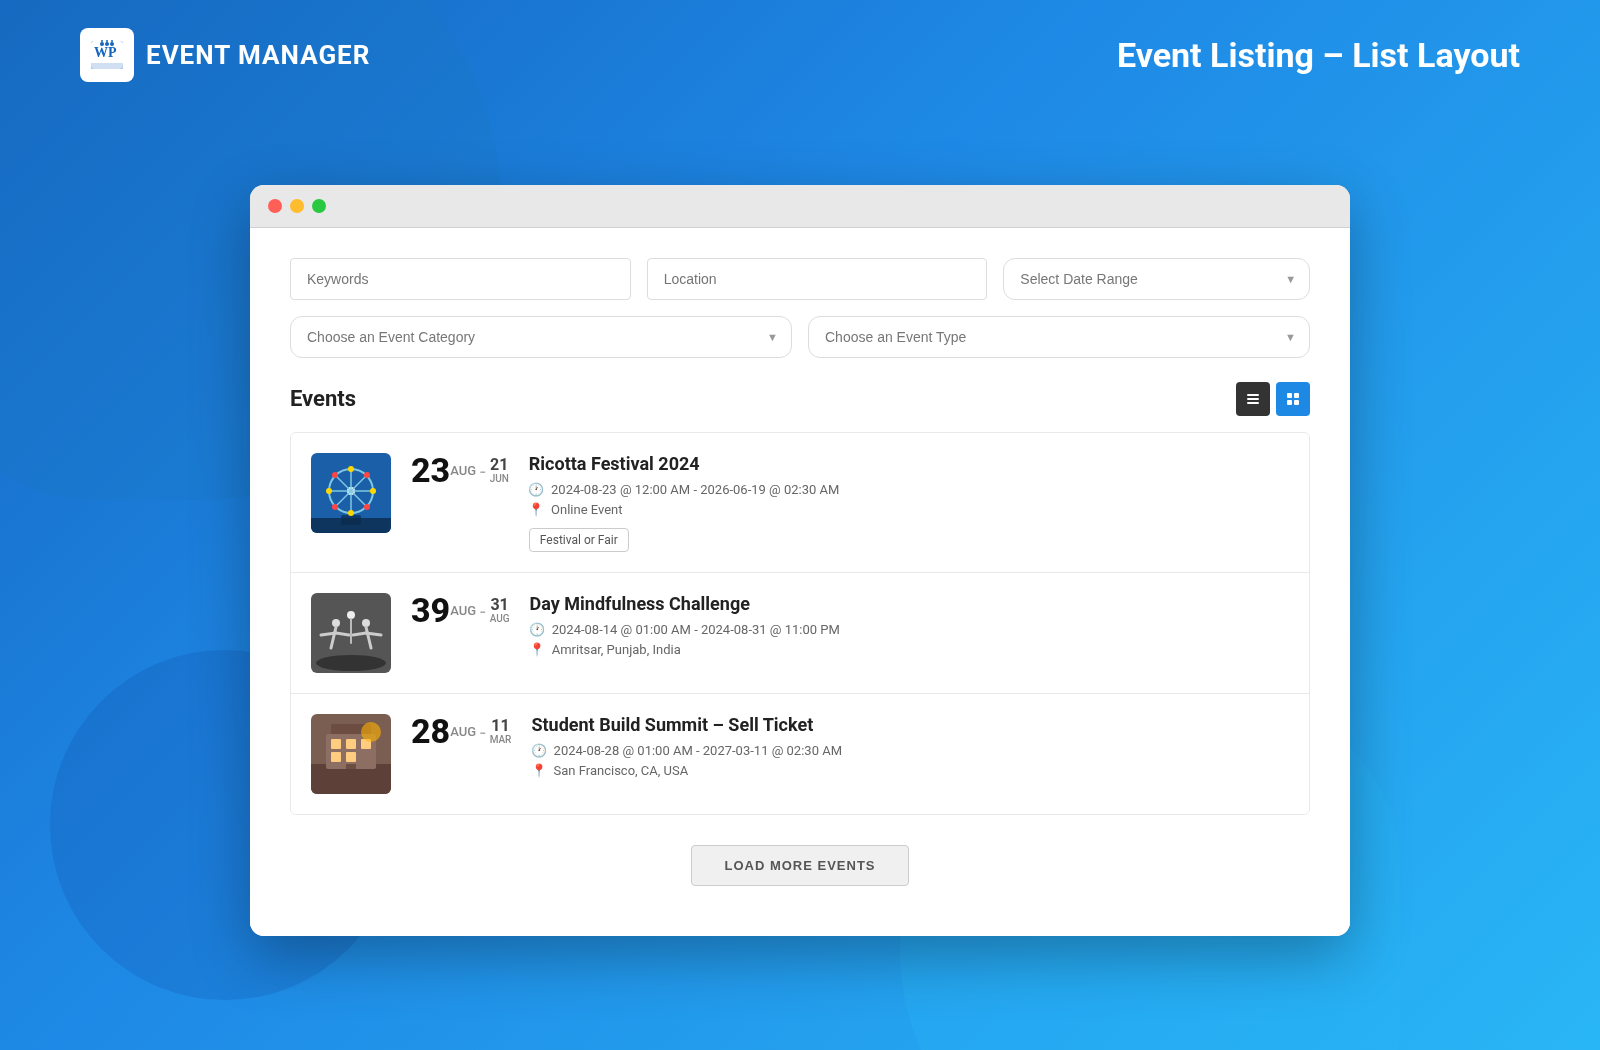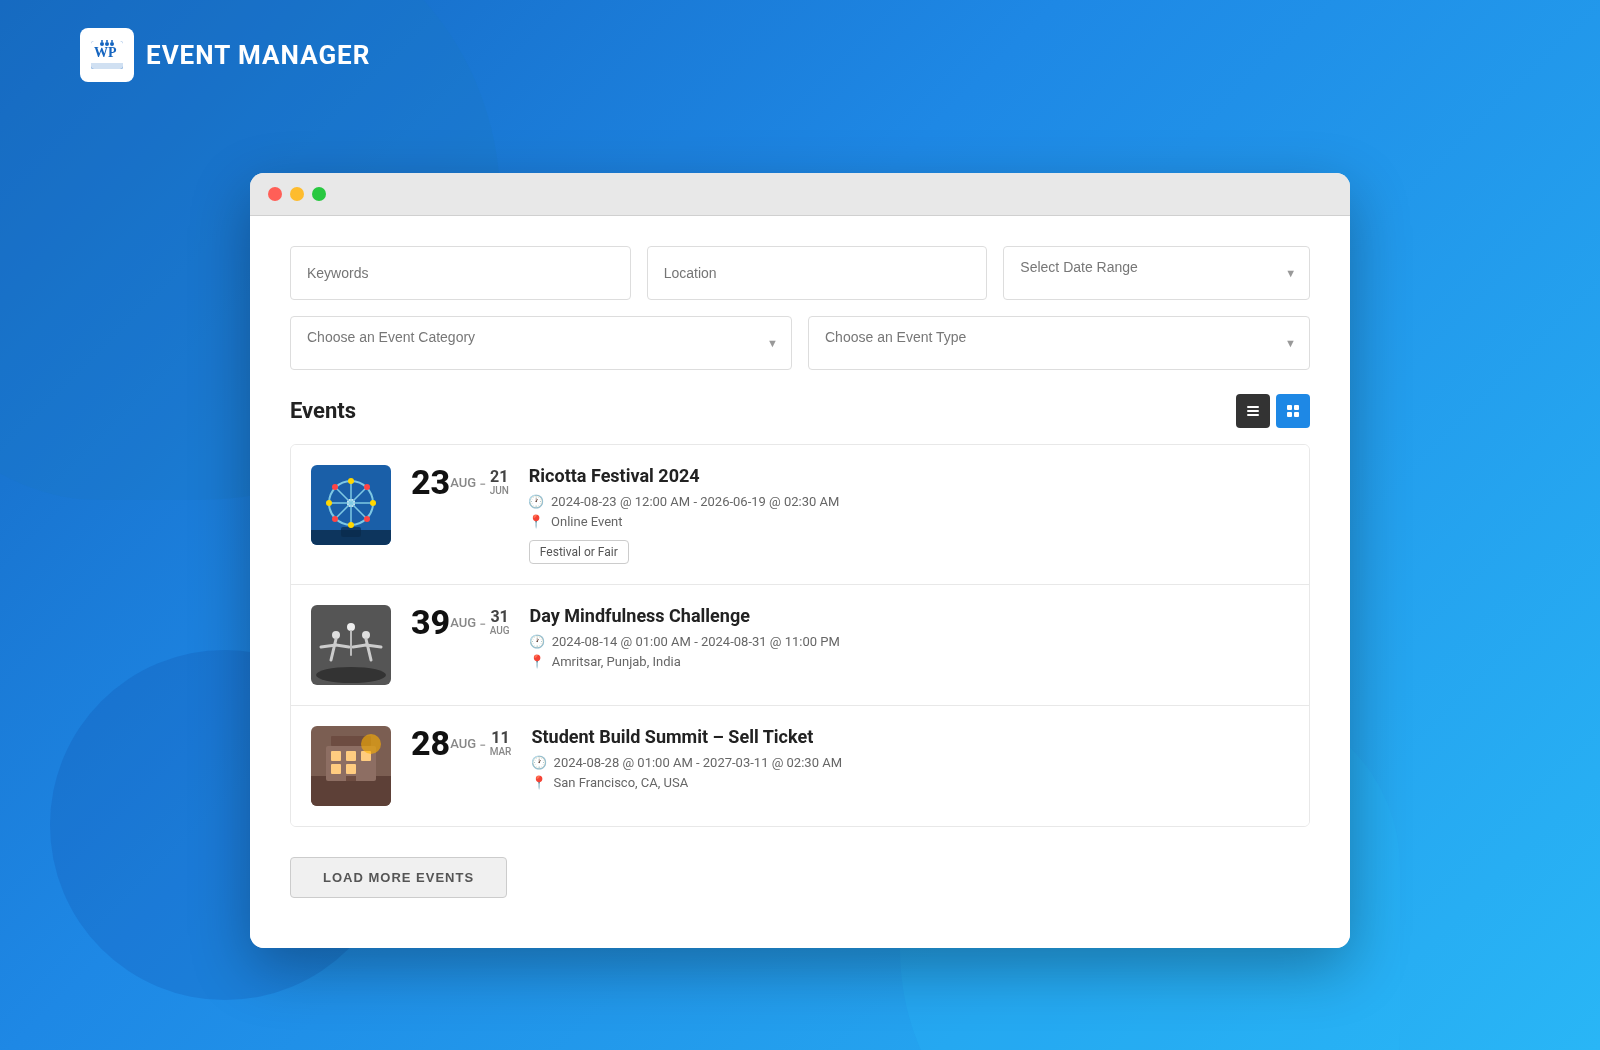--- a/index.html
+++ b/index.html
@@ -139,23 +139,23 @@
       color: #999;
       background: white;
       outline: none;
     }
     .select-wrapper {
       flex: 1;
       position: relative;
     }
     .select-wrapper select {
       width: 100%;
-      padding: 12px 40px 24px 16px;
+      padding: 12px 40px 12px 16px;
       border: 1px solid #ddd;
-      border-radius: 4px;
+      border-radius: 12px;
       font-size: 14px;
       color: #777;
       background: white;
       appearance: none;
       -webkit-appearance: none;
       cursor: pointer;
       outline: none;
     }
     .select-arrow {
       position: absolute;
@@ -310,21 +310,21 @@
       overflow: hidden;
     }
     .event-img-placeholder svg {
       width: 80px;
       height: 80px;
     }
 
     
     .load-more-wrapper {
       display: flex;
-      justify-content: flex-start;
+      justify-content: center;
       padding: 30px 0 10px;
     }
     .load-more-btn {
       padding: 12px 32px;
       background: #f0f0f0;
       border: 1px solid #ccc;
       border-radius: 4px;
       font-size: 13px;
       font-weight: 700;
       letter-spacing: 1px;
@@ -351,20 +351,21 @@
         <circle cx="20" cy="9" r="2" fill="#1565c0"></circle>
         <circle cx="25" cy="9" r="2" fill="#1565c0"></circle>
         <line x1="15" y1="7" x2="15" y2="5" stroke="#1565c0" stroke-width="1.5"></line>
         <line x1="20" y1="7" x2="20" y2="5" stroke="#1565c0" stroke-width="1.5"></line>
         <line x1="25" y1="7" x2="25" y2="5" stroke="#1565c0" stroke-width="1.5"></line>
         <rect x="4" y="28" width="32" height="6" rx="0" fill="#1565c0" opacity="0.2"></rect>
       </svg>
     </div>
     <span class="logo-text">EVENT MANAGER</span>
   </div>
+  <h1 class="page-title">Event Listing – List Layout</h1>
 </div>
 
 <div class="main-container">
   <div class="browser-window">
 
     <div class="browser-chrome">
       <div class="dot dot-red"></div>
       <div class="dot dot-yellow"></div>
       <div class="dot dot-green"></div>
     </div>

